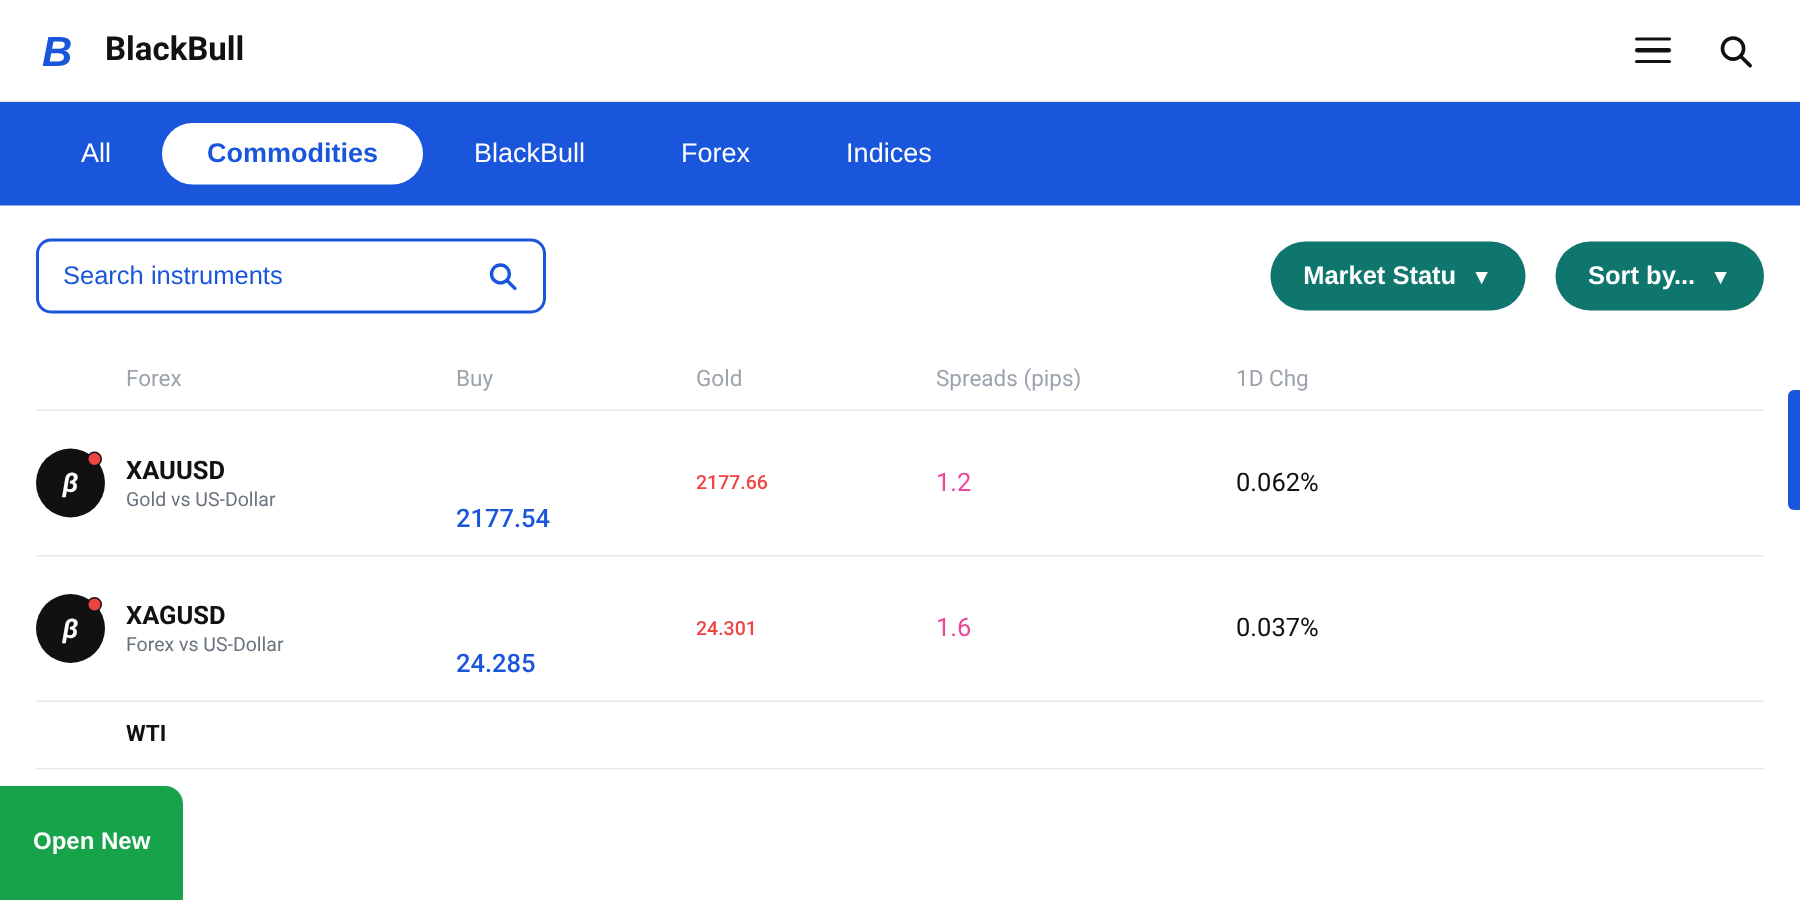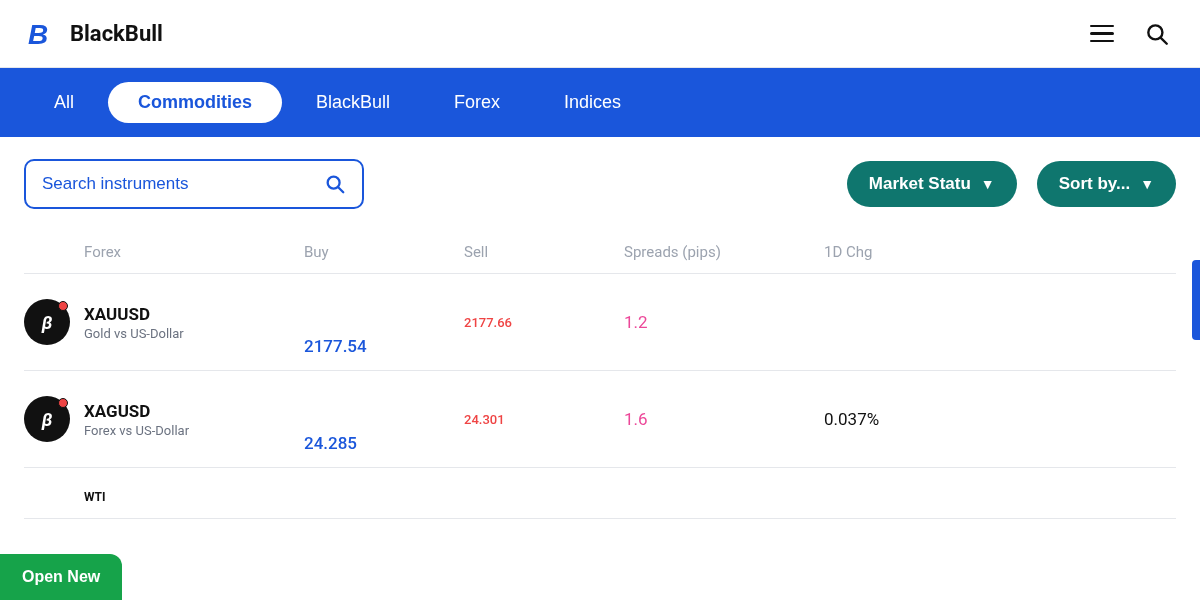--- a/index.html
+++ b/index.html
@@ -226,36 +226,35 @@
     .change-val {
       font-size: 17px;
       color: #111;
     }
 
     
     .partial-row {
       padding-top: 12px;
     }
     .partial-name {
-      font-size: 12px;
+      font-size: 15px;
       font-weight: 700;
       color: #111;
-      margin-top: 10px;
     }
 
     
     .open-account-btn {
       position: fixed;
       bottom: 0;
       left: 0;
       background: #16a34a;
       color: #fff;
       border: none;
       border-radius: 0 12px 0 0;
-      padding: 14px 22px;
+      padding: 29px 22px;
       font-size: 16px;
       font-weight: 700;
       cursor: pointer;
       text-align: right;
     }
 
     
     .scroll-indicator {
       position: fixed;
       right: 0;
@@ -318,39 +317,40 @@
     <span>Sort by...</span>
     <span class="chevron">▼</span>
   </button>
 </div>
 
 <div class="table-container">
   <div class="table-header">
     <div class="table-header-cell"></div>
     <div class="table-header-cell">Forex</div>
     <div class="table-header-cell">Buy</div>
-    <div class="table-header-cell">Sell</div>
+    <div class="table-header-cell">Gold</div>
     <div class="table-header-cell">Spreads (pips)</div>
     <div class="table-header-cell">1D Chg</div>
   </div>
 
   <div class="table-row">
     <div>
       <div class="instrument-icon">
         <span class="b-letter">β</span>
         <div class="red-dot"></div>
       </div>
     </div>
     <div>
       <div class="instrument-name">XAUUSD</div>
       <div class="instrument-desc">Gold vs US-Dollar</div>
     </div>
     <div class="buy-price">2177.54</div>
     <div class="sell-price">2177.66</div>
     <div class="spread-val">1.2</div>
+    <div class="change-val">0.062%</div>
   </div>
 
   <div class="table-row">
     <div>
       <div class="instrument-icon">
         <span class="b-letter">β</span>
         <div class="red-dot"></div>
       </div>
     </div>
     <div>

